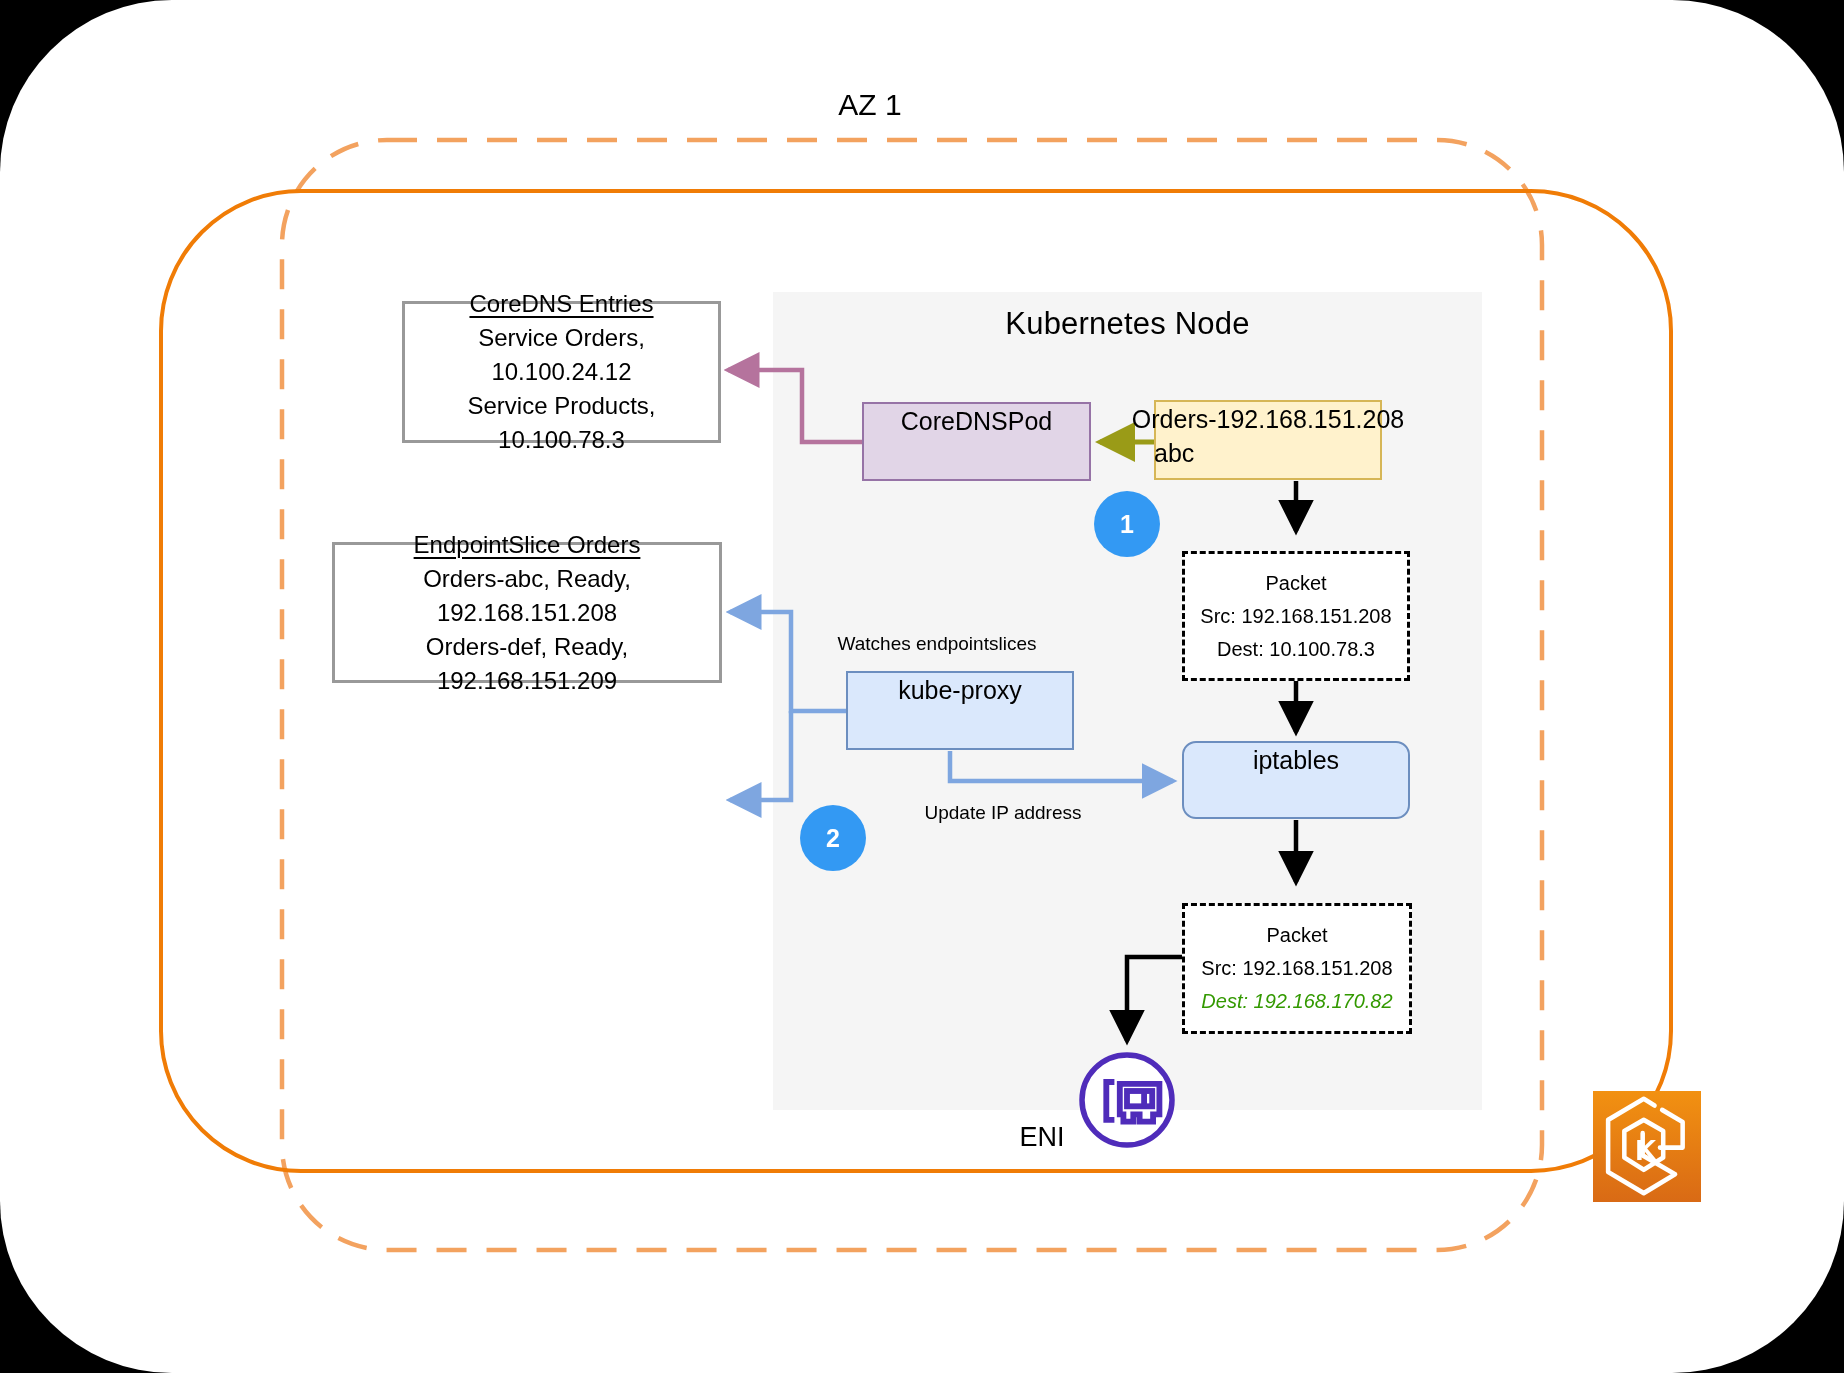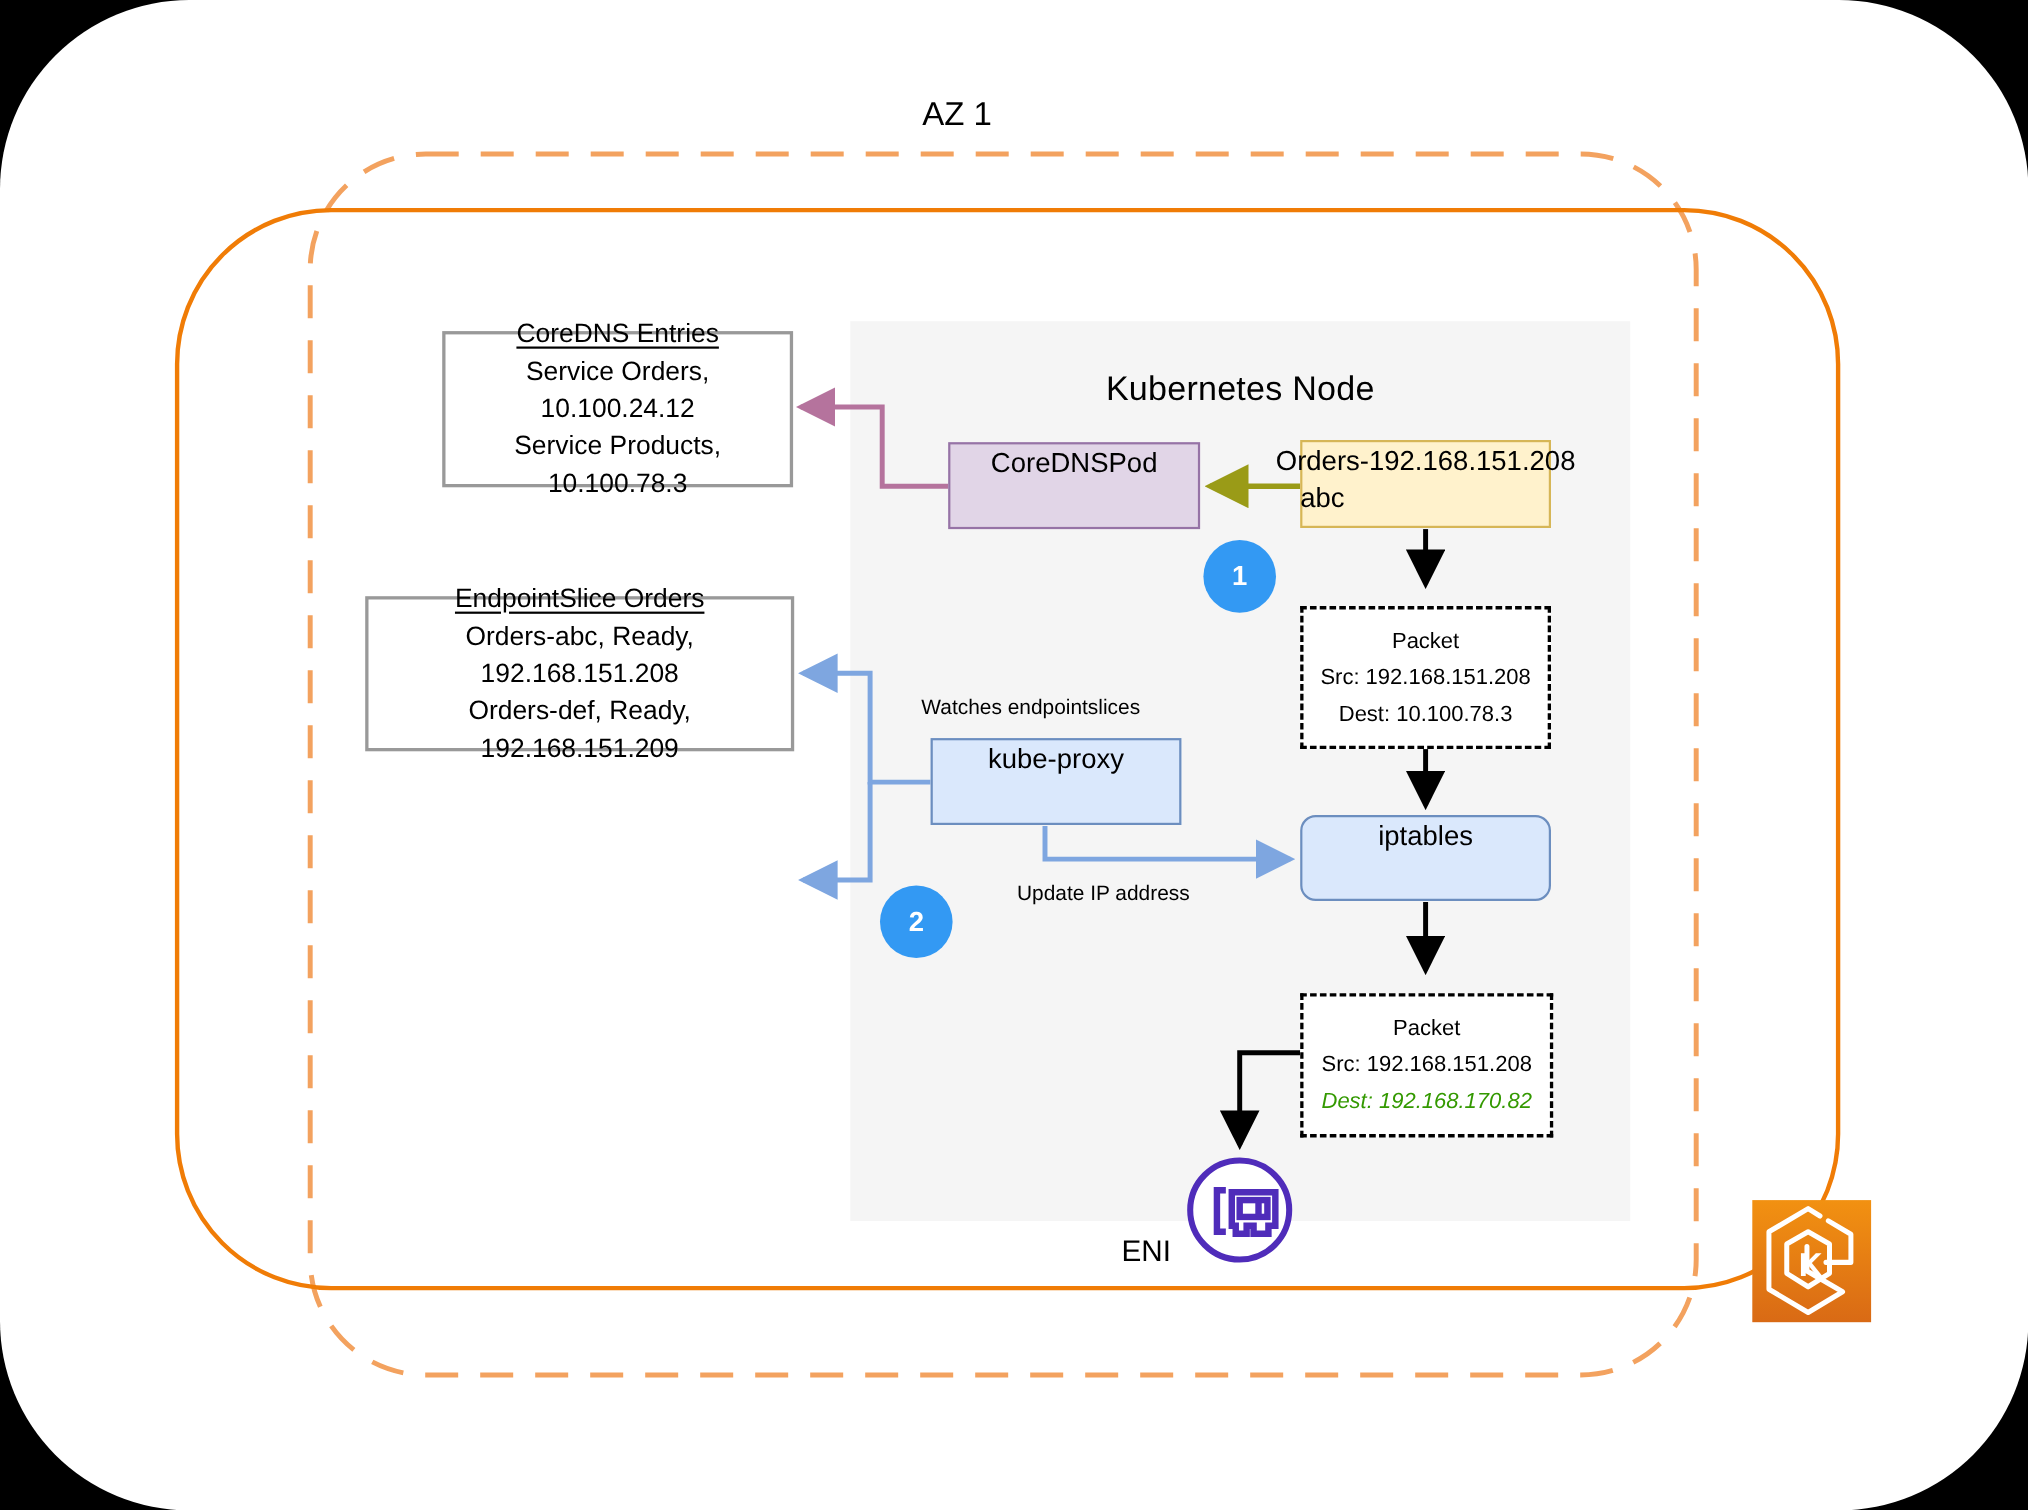--- a/index.html
+++ b/index.html
@@ -1,21 +1,21 @@
 <!DOCTYPE html>
 <html style="--accent-solid: #f07c06; --accent-dashed: #f3a25f; --node-bg: #f5f5f5; --box-border: #999999; --purple-fill: #e1d5e7; --purple-stroke: #9673a6; --yellow-fill: #fff2cc; --yellow-stroke: #d6b656; --blue-fill: #dae8fc; --blue-stroke: #6c8ebf; --arrow-black: #000000; --arrow-pink: #b5739d; --arrow-olive: #9a9b17; --arrow-blue: #7ea6e0; --badge-blue: #3399f3; --green-text: #339900; --eni-purple: #4f2cba; --eks-grad-top: #f29111; --eks-grad-bottom: #d96a15;"><head>
 <meta charset="utf-8">
 <style>
   html,body{margin:0;padding:0;background:#000;}
   .page{position:relative;width:1844px;height:1373px;background:#fff;border-radius:172px;
         overflow:hidden;font-family:"Liberation Sans",sans-serif;color:#000;}
   
   #wires{position:absolute;left:0;top:0;width:1844px;height:1373px;pointer-events:none;}
   .node-area{position:absolute;left:773px;top:292px;width:709px;height:818px;background:var(--node-bg);}
-  .node-title{position:absolute;left:773px;top:336px;width:709px;text-align:center;
+  .node-title{position:absolute;left:773px;top:306px;width:709px;text-align:center;
               font-size:31px;letter-spacing:.2px;}
   .az{position:absolute;left:770px;top:88px;width:200px;text-align:center;font-size:30px;}
   .infobox{position:absolute;background:#fff;border:3px solid var(--box-border);
            display:flex;flex-direction:column;justify-content:center;text-align:center;
            font-size:24px;line-height:34px;}
   .infobox .u{text-decoration:underline;text-underline-offset:4px;text-align:center;}
   .cell{position:absolute;display:flex;flex-direction:row;justify-content:center;
         text-align:center;font-size:25px;line-height:34px;}
   .purple{background:var(--purple-fill);border:2.5px solid var(--purple-stroke);}
   .yellow{background:var(--yellow-fill);border:2.5px solid var(--yellow-stroke);}
@@ -113,21 +113,21 @@
     <div>Orders-abc, Ready, 192.168.151.208</div>
     <div>Orders-def, Ready, 192.168.151.209</div>
   </div>
 
 
   <div class="cell purple" style="left:862px;top:402px;width:225px;height:75px;">
     <div>CoreDNS</div>
     <div>Pod</div>
   </div>
 
-  <div class="cell yellow" style="left:1182px;top:400px;width:224px;height:76px;">
+  <div class="cell yellow" style="left:1154px;top:400px;width:224px;height:76px;">
     <div>Orders-abc</div>
     <div>192.168.151.208</div>
   </div>
 
   <div class="packet" style="left:1182px;top:539px;width:222px;height:124px;">
     <div>Packet</div>
     <div>Src: 192.168.151.208</div>
     <div>Dest: 10.100.78.3</div>
   </div>
 

